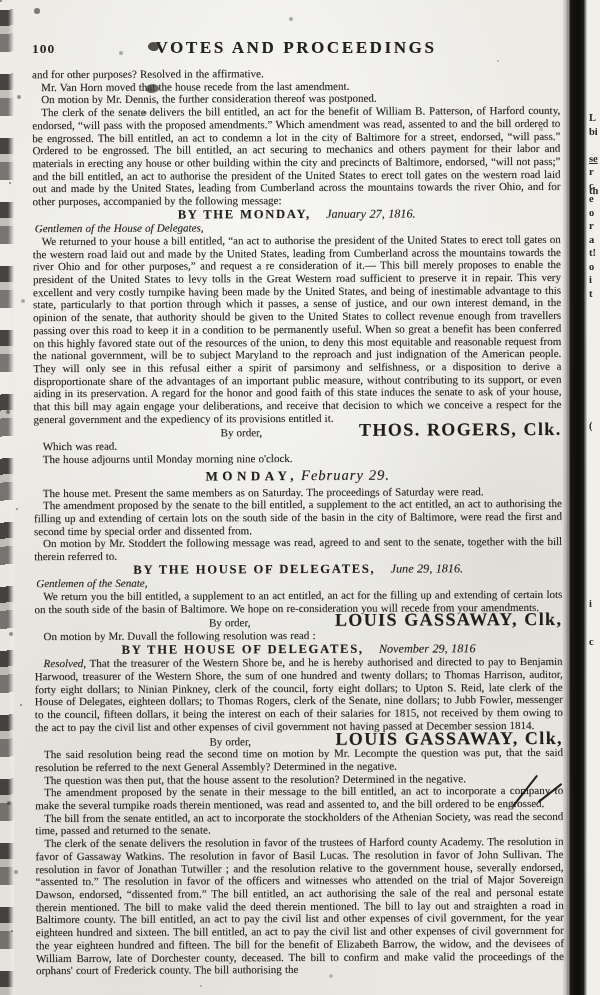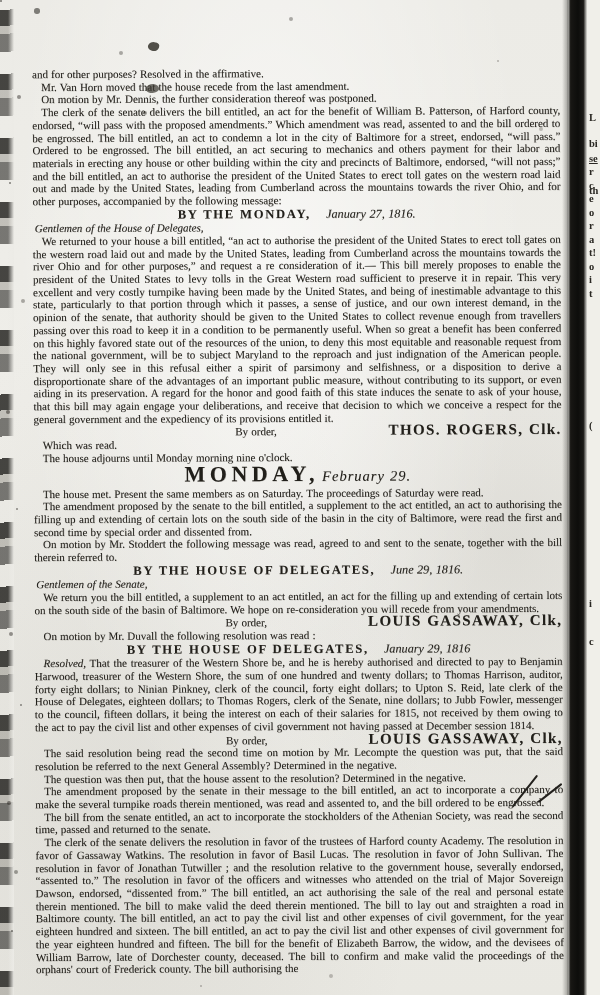--- a/index.html
+++ b/index.html
@@ -66,32 +66,37 @@
     transform:rotate(-0.25deg);transform-origin:50% 0;
     color:#211f1a;text-shadow:.3px .3px 0 rgba(45,40,33,.33);
     word-spacing:.4px;
   }
   .textcol p.para{margin:0;text-indent:9px;}
   .textcol p.para.noindent{text-indent:0;}
   .heading{text-align:center;margin:0;line-height:14.5px;}
   .heading .caps{font-weight:bold;letter-spacing:1.7px;font-size:12.6px;}
   .heading .it{font-style:italic;font-size:12.2px;margin-left:12px;}
   .dayhead{text-align:center;margin:1px 0 1px 0;line-height:18px;}
-  .dayhead .caps{font-weight:bold;letter-spacing:4.5px;font-size:22px;}
+  .dayhead .caps{font-weight:bold;letter-spacing:4.5px;font-size:13px;}
   .dayhead .it{font-style:italic;font-size:14.5px;letter-spacing:1px;}
   .salutation{font-style:italic;margin:0;text-indent:2px;}
   .signoff{display:flex;align-items:baseline;margin:0;}
   .signoff .so-center{flex:1;text-align:center;padding-left:90px;}
-  .signoff .so-right{flex:0 0 auto;letter-spacing:1.4px;font-size:15px;font-weight:bold;}
+  .signoff .so-right{flex:0 0 auto;letter-spacing:1.4px;font-size:18px;font-weight:bold;}
 </style>
 </head>
 <body>
 
 <div class="scan">
 
+  <div class="pagehead">
+    <span class="pageno">100</span>
+    <span class="title">VOTES AND PROCEEDINGS</span>
+    <span></span>
+  </div>
 
   <div class="textcol">
       <p class="para noindent">and for other purposes?  Resolved in the affirmative.</p>
       <p class="para">Mr. Van Horn moved that the house recede from the last amendment.</p>
       <p class="para">On motion by Mr. Dennis, the further consideration thereof was postponed.</p>
       <p class="para">The clerk of the senate delivers the bill entitled, an act for the benefit of William B. Patterson, of Harford county, endorsed, “will pass with the proposed amendments.”  Which amendment was read, assented to and the bill ordered to be engrossed.  The bill entitled, an act to condemn a lot in the city of Baltimore for a street, endorsed, “will pass.”  Ordered to be engrossed.  The bill entitled, an act securing to mechanics and others payment for their labor and materials in erecting any house or other building within the city and precincts of Baltimore, endorsed, “will not pass;” and the bill entitled, an act to authorise the president of the United States to erect toll gates on the western road laid out and made by the United States, leading from Cumberland across the mountains towards the river Ohio, and for other purposes, accompanied by the following message:</p>
       <div class="heading"><span class="caps">BY THE MONDAY,</span> <span class="it"> January 27, 1816.</span></div>
       <div class="salutation">Gentlemen of the House of Delegates,</div>
       <p class="para">We returned to your house a bill entitled, “an act to authorise the president of the United States to erect toll gates on the western road laid out and made by the United States, leading from Cumberland across the mountains towards the river Ohio and for other purposes,” and request a re consideration of it.— This bill merely proposes to enable the president of the United States to levy tolls in the Great Western road sufficient to preserve it in repair.  This very excellent and very costly turnpike having been made by the United States, and being of inestimable advantage to this state, particularly to that portion through which it passes, a sense of justice, and our own interest demand, in the opinion of the senate, that authority should be given to the United States to collect revenue enough from travellers passing over this road to keep it in a condition to be permanently useful.  When so great a benefit has been conferred on this highly favored state out of the resources of the union, to deny this most equitable and reasonable request from the national government, will be to subject Maryland to the reproach and just indignation of the American people.  They will only see in this refusal either a spirit of parsimony and selfishness, or a disposition to derive a disproportionate share of the advantages of an important public measure, without contributing to its support, or even aiding in its preservation.  A regard for the honor and good faith of this state induces the senate to ask of your house, that this bill may again engage your deliberations, and receive that decision to which we conceive a respect for the general government and the expediency of its provisions entitled it.</p>
       <div class="signoff">
@@ -105,36 +110,36 @@
       <p class="para">The amendment proposed by the senate to the bill entitled, a supplement to the act entitled, an act to authorising the filling up and extending of certain lots on the south side of the basin in the city of Baltimore, were read the first and second time by special order and dissented from.</p>
       <p class="para">On motion by Mr. Stoddert the following message was read, agreed to and sent to the senate, together with the bill therein referred to.</p>
       <div class="heading"><span class="caps">BY THE HOUSE OF DELEGATES,</span> <span class="it"> June 29, 1816.</span></div>
       <div class="salutation">Gentlemen of the Senate,</div>
       <p class="para">We return you the bill entitled, a supplement to an act entitled, an act for the filling up and extending of certain lots on the south side of the basin of Baltimore.  We hope on re-consideration you will recede from your amendments.</p>
       <div class="signoff">
         <span class="so-center">By order,</span>
         <span class="so-right">LOUIS GASSAWAY, Clk,</span>
       </div>
       <p class="para">On motion by Mr. Duvall the following resolution was read :</p>
-      <div class="heading"><span class="caps">BY THE HOUSE OF DELEGATES,</span> <span class="it"> January 29, 1816</span></div>
+      <div class="heading"><span class="caps">BY THE HOUSE OF DELEGATES,</span> <span class="it"> November 29, 1816</span></div>
       <p class="para"><i>Resolved,</i> That the treasurer of the Western Shore be, and he is hereby authorised and directed to pay to Benjamin Harwood, treasurer of the Western Shore, the sum of one hundred and twenty dollars; to Thomas Harrison, auditor, forty eight dollars; to Ninian Pinkney, clerk of the council, forty eight dollars; to Upton S. Reid, late clerk of the House of Delegates, eighteen dollars; to Thomas Rogers, clerk of the Senate, nine dollars; to Jubb Fowler, messenger to the council, fifteen dollars, it being the interest on each of their salaries for 1815, not received by them owing to the act to pay the civil list and other expenses of civil government not having passed at December session 1814.</p>
       <div class="signoff">
         <span class="so-center">By order,</span>
         <span class="so-right">LOUIS GASSAWAY, Clk,</span>
       </div>
       <p class="para">The said resolution being read the second time on motion by Mr. Lecompte the question was put, that the said resolution be referred to the next General Assembly?  Determined in the negative.</p>
       <p class="para">The question was then put, that the house assent to the resolution?  Determined in the negative.</p>
       <p class="para">The amendment proposed by the senate in their message to the bill entitled, an act to incorporate a company to make the several turnpike roads therein mentioned, was read and assented to, and the bill ordered to be engrossed.</p>
       <p class="para">The bill from the senate entitled, an act to incorporate the stockholders of the Athenian Society, was read the second time, passed and returned to the senate.</p>
       <p class="para">The clerk of the senate delivers the resolution in favor of the trustees of Harford county Academy. The resolution in favor of Gassaway Watkins.  The resolution in favor of Basil Lucas.  The resolution in favor of John Sullivan.  The resolution in favor of Jonathan Tutwiller ; and the resolution relative to the government house, severally endorsed, “assented to.”  The resolution in favor of the officers and witnesses who attended on the trial of Major Sovereign Dawson, endorsed, “dissented from.” The bill entitled, an act authorising the sale of the real and personal estate therein mentioned.  The bill to make valid the deed therein mentioned.  The bill to lay out and straighten a road in Baltimore county.  The bill entitled, an act to pay the civil list and other expenses of civil government, for the year eighteen hundred and sixteen.  The bill entitled, an act to pay the civil list and other expenses of civil government for the year eighteen hundred and fifteen.  The bill for the benefit of Elizabeth Barrow, the widow, and the devisees of William Barrow, late of Dorchester county, deceased.  The bill to confirm and make valid the proceedings of the orphans' court of Frederick county.  The bill authorising the</p>
     </div>
 
   <div class="sliver">
       <span style="top: 112px;">L</span>
-      <span style="top: 138px;">bi</span>
+      <span style="top: 126px;">bi</span>
       <span style="top: 139px; margin-top: 46px;">th</span>
       <span style="top: 153px; text-decoration: underline;">se</span>
       <span style="top: 166px;">r</span>
       <span style="top: 180px;">c</span>
       <span style="top: 193px;">e</span>
       <span style="top: 207px;">o</span>
       <span style="top: 220px;">r</span>
       <span style="top: 234px;">a</span>
       <span style="top: 247px;">t!</span>
       <span style="top: 261px;">o</span>

